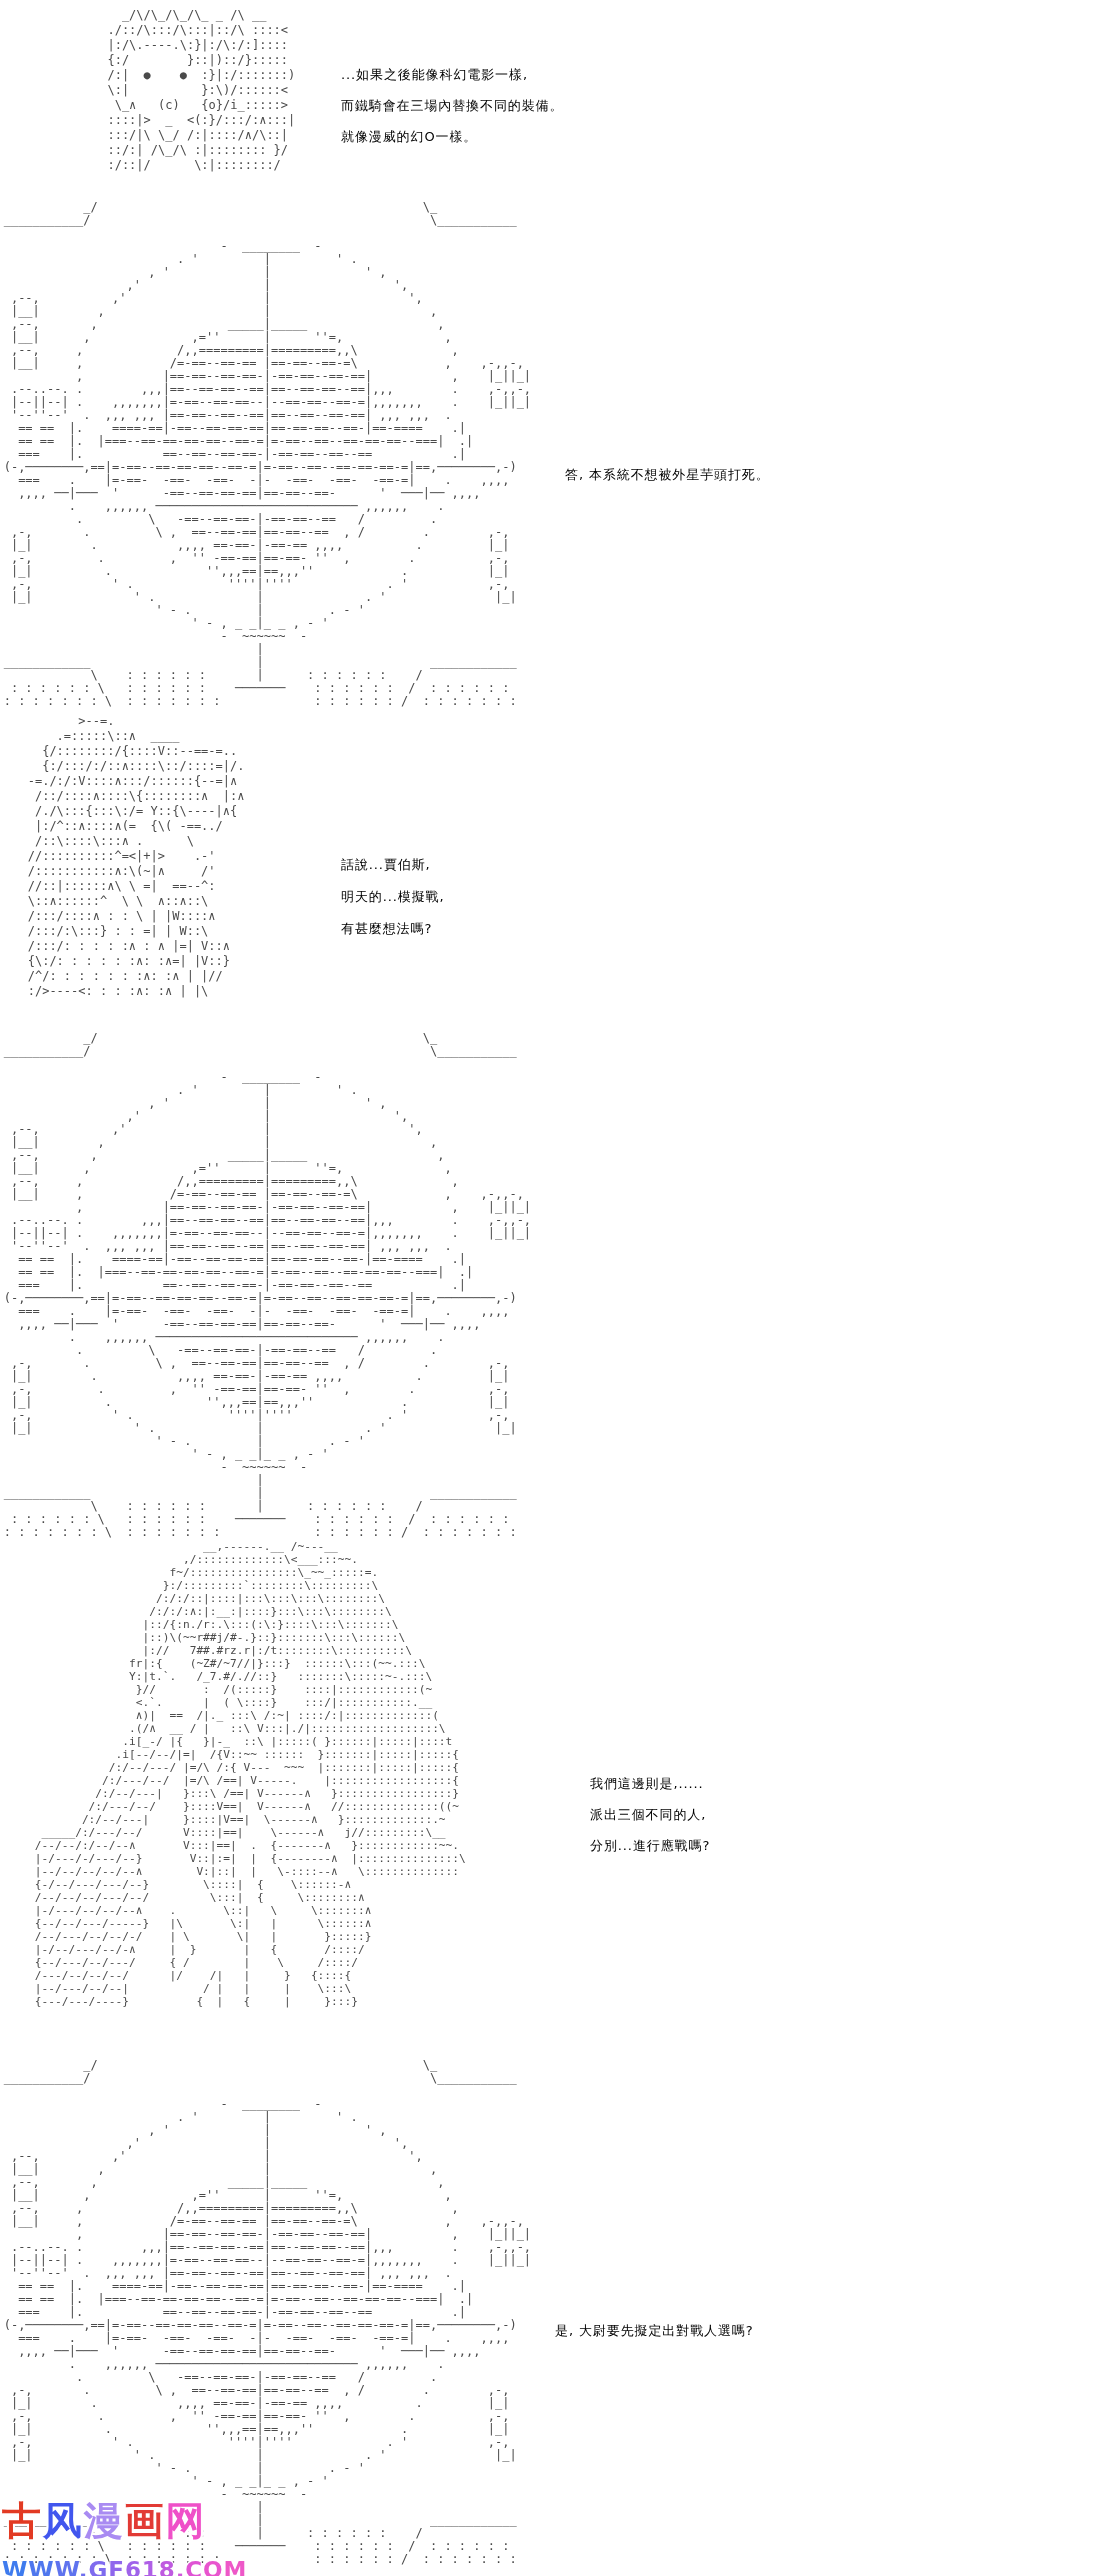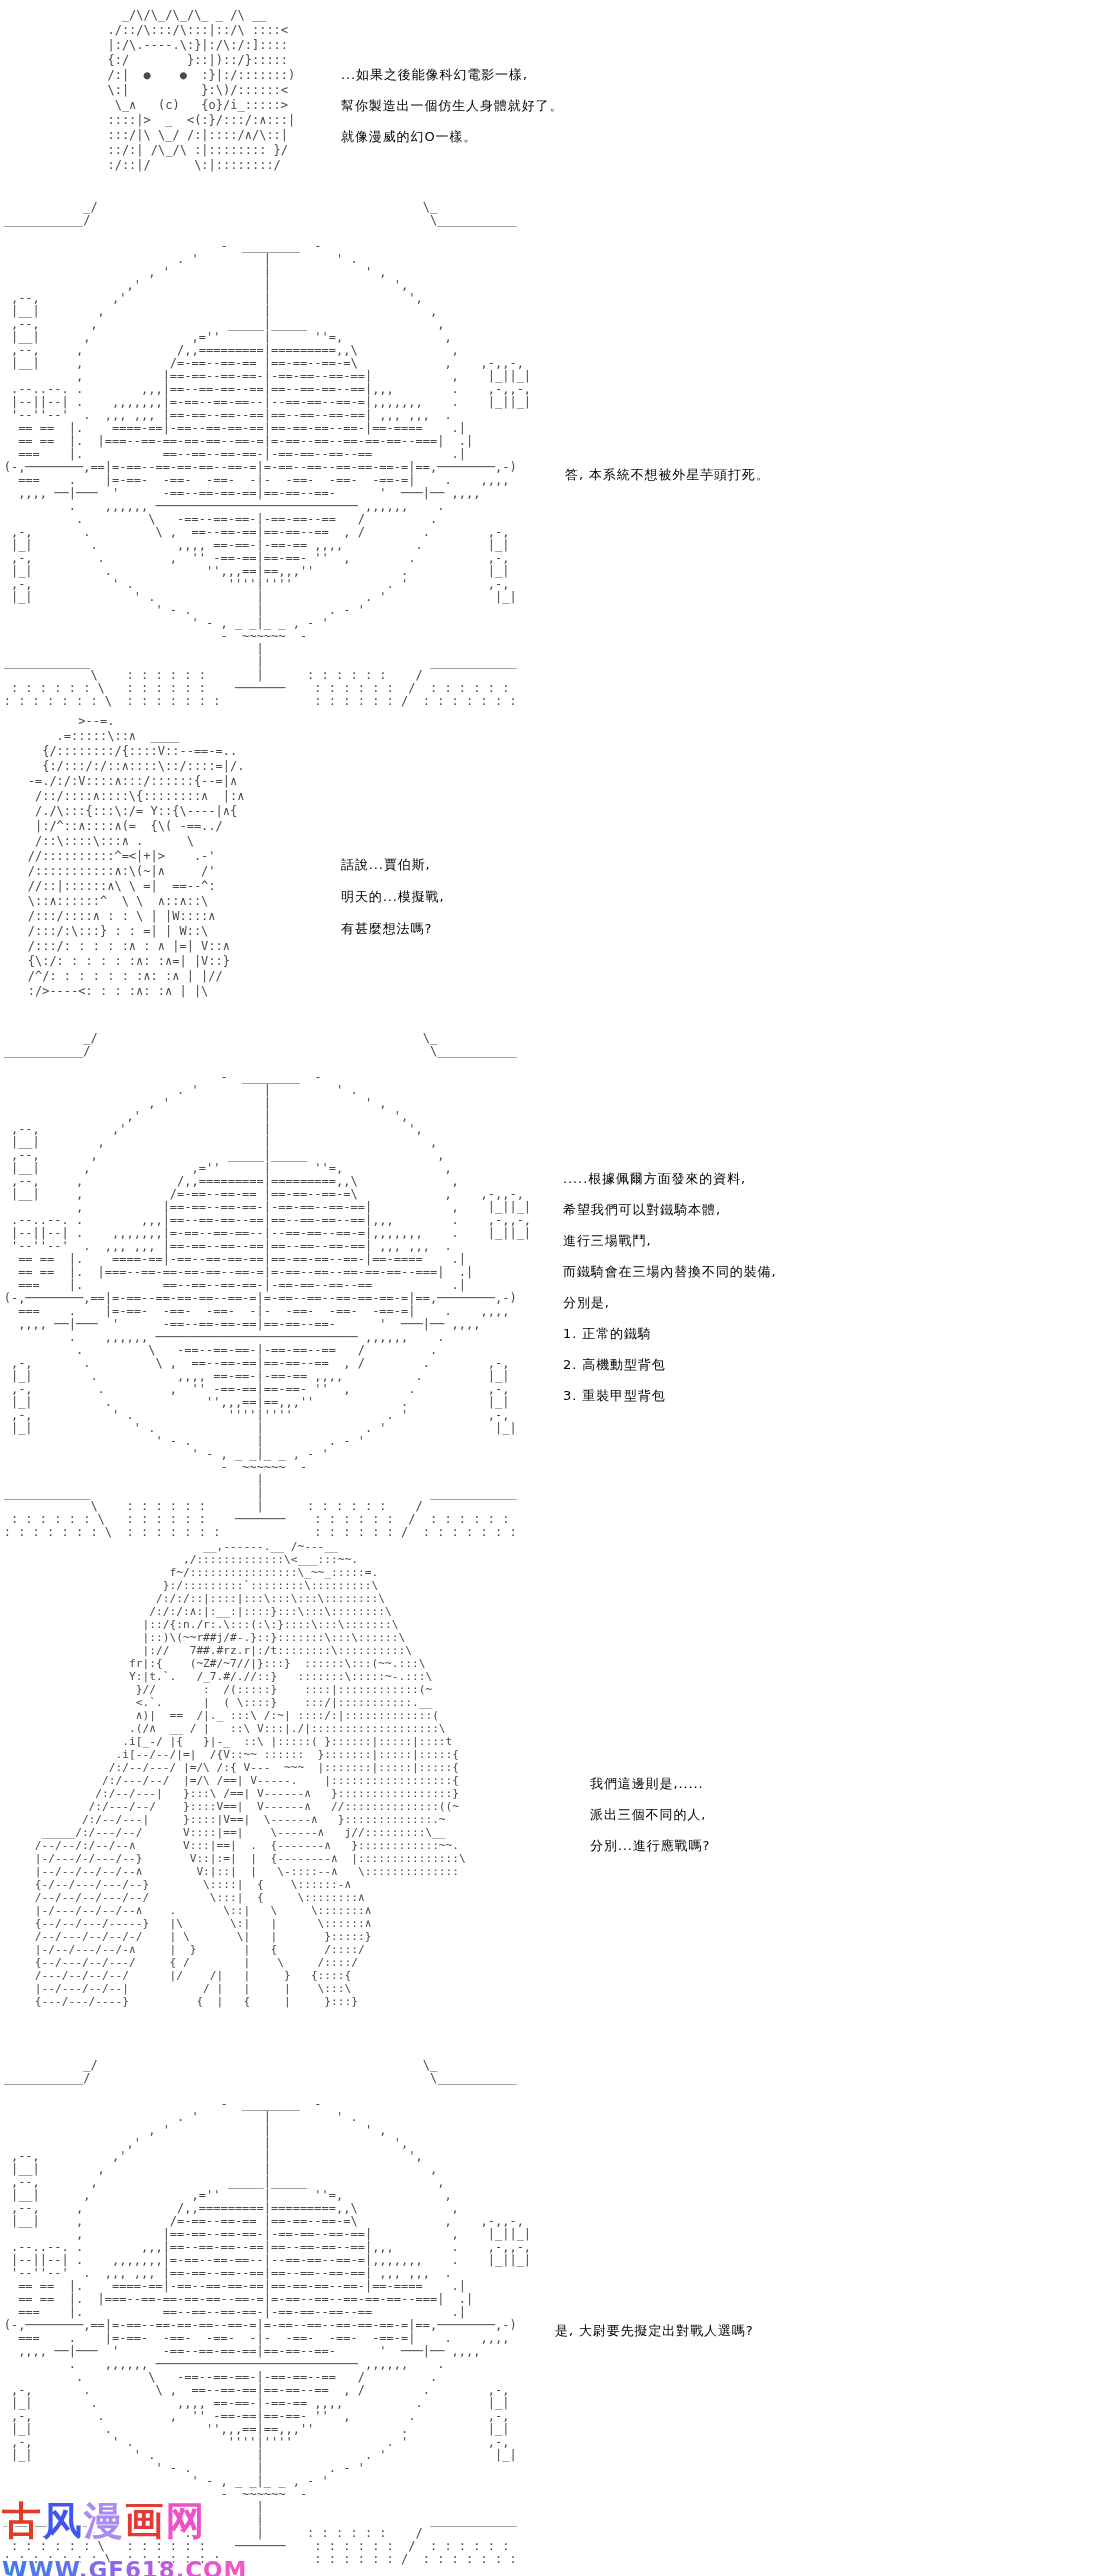--- a/index.html
+++ b/index.html
@@ -61,21 +61,21 @@
   /:|  ●    ●  :}|:/:::::::)
   \:|          }:\)/::::::&lt;
    \_∧   (c)   {o}/i_:::::&gt;
   ::::|&gt;  _  &lt;(:}/:::/:∧:::|
   :::/|\ \_/ /:|::::/∧/\::|
   ::/:| /\_/\ :|:::::::: }/
   :/::|/      \:|::::::::/</pre>
 
   <div class="dialogue" id="dialogue-1">
     <div class="line">...如果之後能像科幻電影一樣,</div>
-    <div class="line">幫你製造出一個仿生人身體就好了。</div>
+    <div class="line">而鐵騎會在三場內替換不同的裝備。</div>
     <div class="line">就像漫威的幻O一樣。</div>
   </div>
 
   <pre class="aa orb" id="panel-orb-1">           _/                                             \_
 ___________/                                               \___________
 
                               -  ________  -
                         . '         |         ' .
                     , '             |             ' ,
                  ,'                 |                 ',
@@ -175,30 +175,20 @@
  |_|              ' .              |              . '               |_|
                      ' - .         |         . - '
                           ' - , _ _|_ _ , - '
                               -  ~~~~~~  -
                                    |
 ____________                       |                       ____________
             \    : : : : : :       |      : : : : : :    /
  : : : : : : \   : : : : : :    ───────    : : : : : :  /  : : : : : :
 : : : : : : : \  : : : : : : :             : : : : : : /  : : : : : : :</pre>
 
-  <div class="dialogue" id="dialogue-4">
-    <div class="line">.....根據佩爾方面發來的資料,</div>
-    <div class="line">希望我們可以對鐵騎本體,</div>
-    <div class="line">進行三場戰鬥,</div>
-    <div class="line">而鐵騎會在三場內替換不同的裝備,</div>
-    <div class="line">分別是,</div>
-    <div class="line">1. 正常的鐵騎</div>
-    <div class="line">2. 高機動型背包</div>
-    <div class="line">3. 重裝甲型背包</div>
-  </div>
 
   <pre class="aa" id="art-long-haired">                          __,------.__ /~---__
                        ,/:::::::::::::\&lt;___:::~~.
                      f~/::::::::::::::::\_~~_:::::=.
                     }:/:::::::::`::::::::\:::::::::\
                    /:/:/::|::::|:::\:::\:::\::::::::\
                   /:/:/:∧:|:__:|::::}:::\:::\::::::::\
                  |::/{:n./r:.\:::(:\:}::::\:::\:::::::\
                  |::)\(~~r##j/#-.}::}:::::::\:::\::::::\
                  |://   7##.#rz.r|:/t::::::::\::::::::::\

